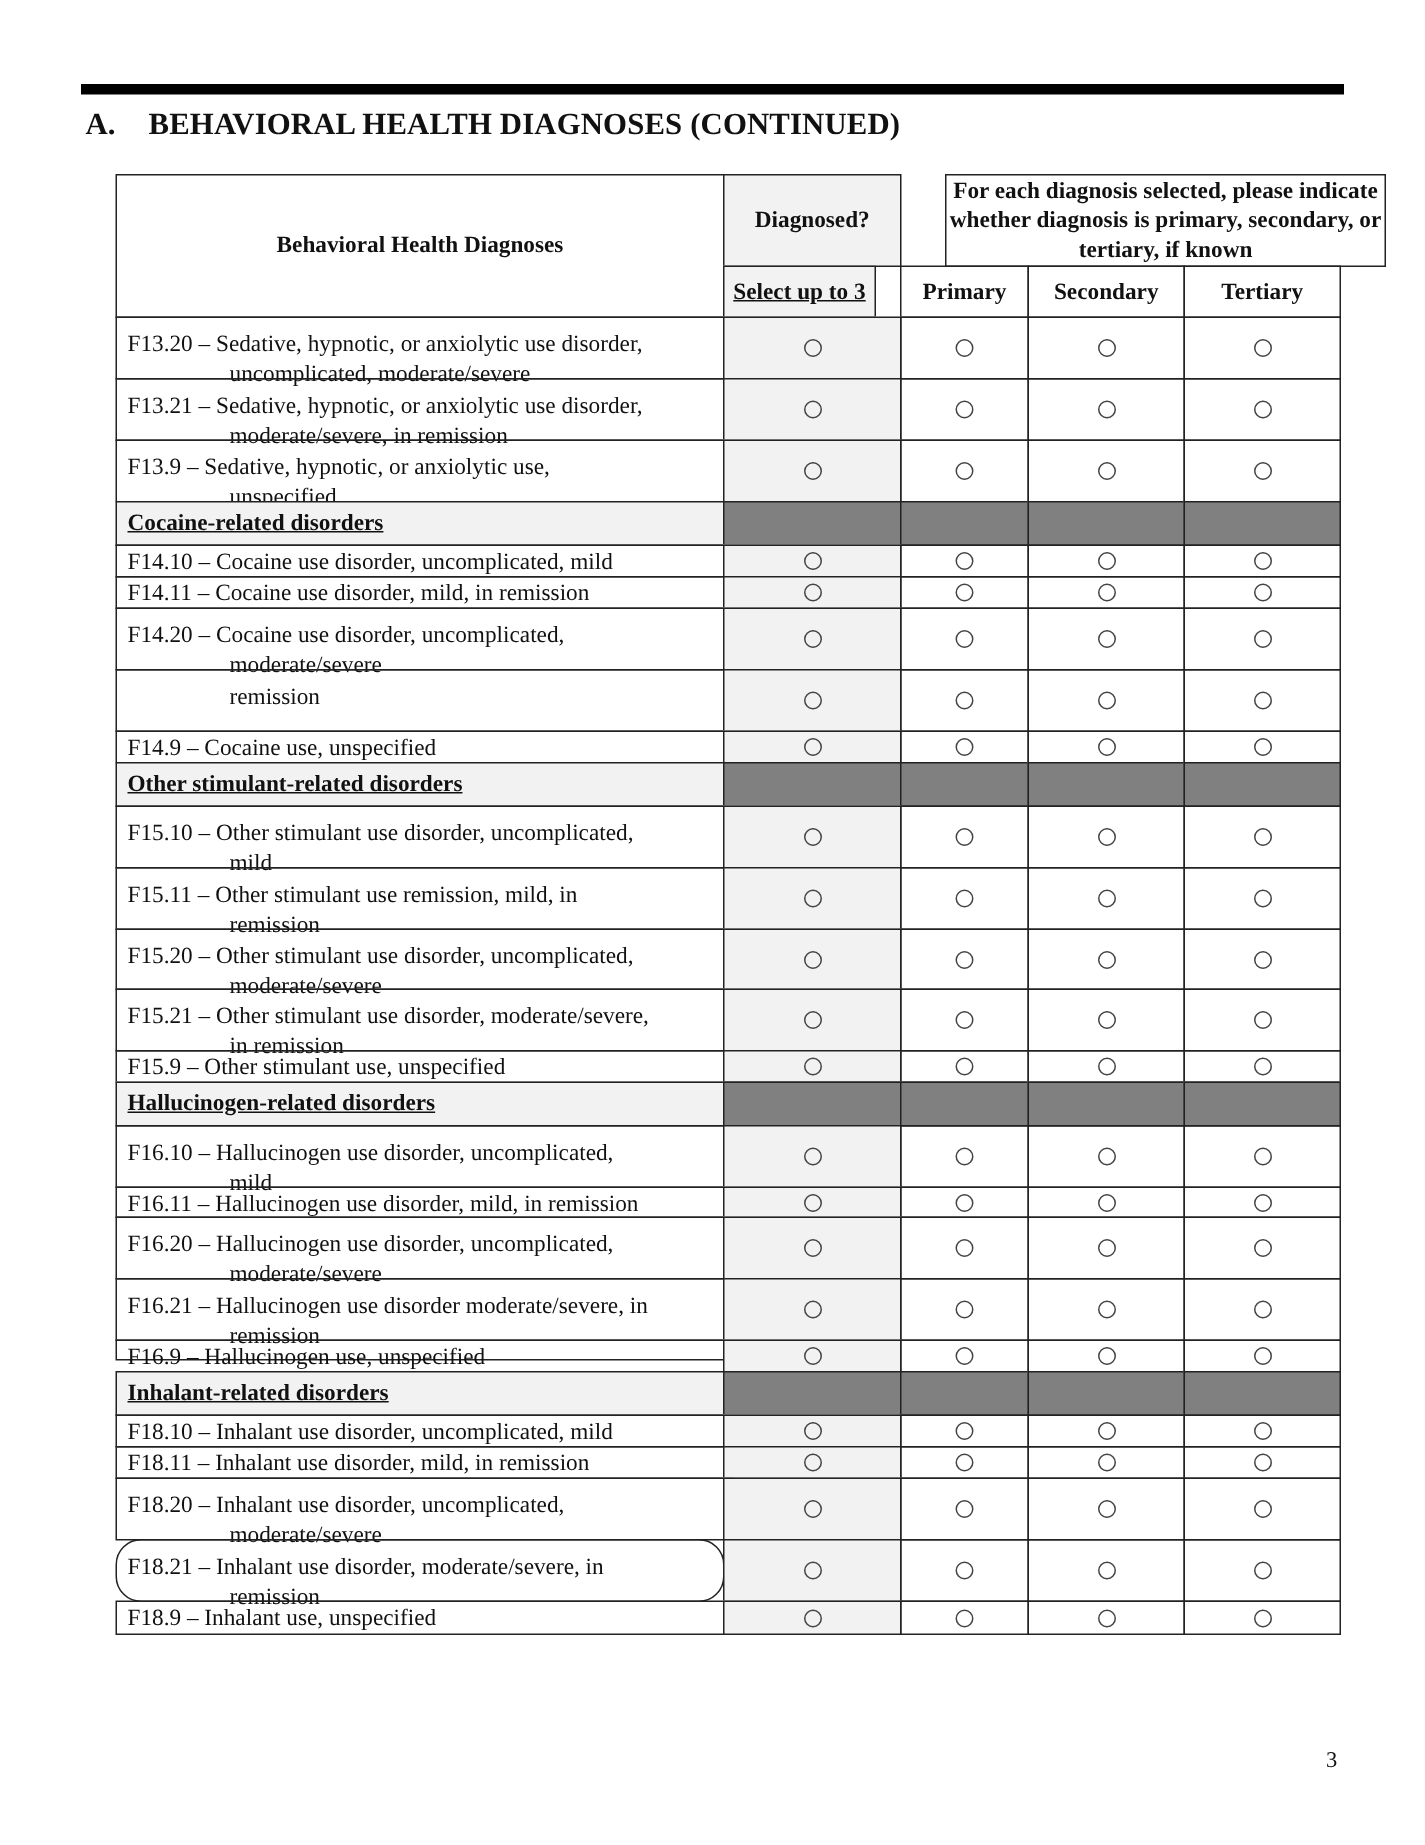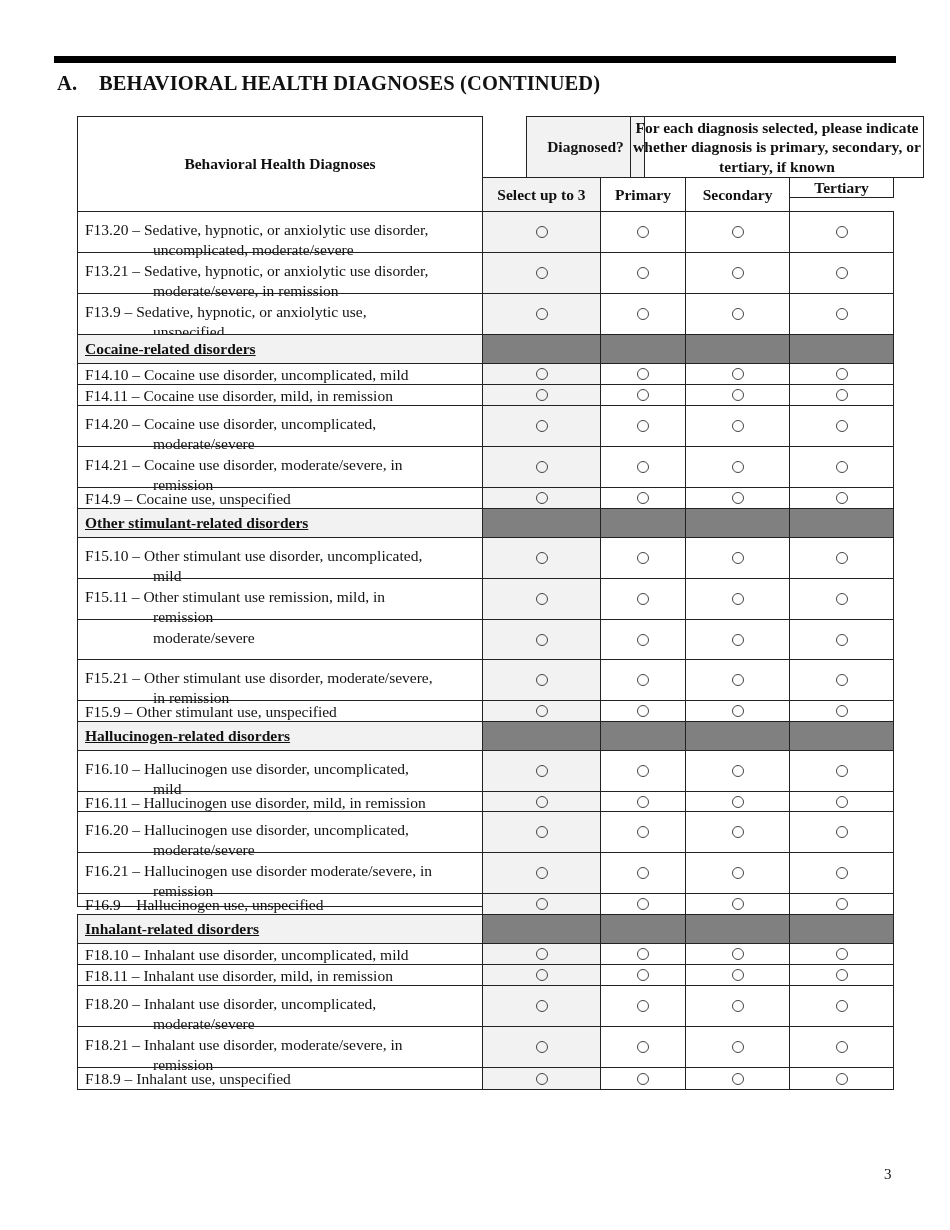--- a/index.html
+++ b/index.html
@@ -24,26 +24,26 @@
   </style>
 </head>
 <body>
 
 <div class="topbar"></div>
 <div class="title"><span class="letter">A.</span><span>BEHAVIORAL HEALTH DIAGNOSES (CONTINUED)</span></div>
 
 <div class="table" id="dx-table">
 
   <div class="cell hdr" style="left:0;top:0;width:406px;height:96px;">Behavioral Health Diagnoses</div>
-  <div class="cell hdr diag" style="left:405px;top:0;width:119px;height:62px;margin-left:44px;">Diagnosed?</div>
+  <div class="cell hdr diag" style="left:405px;top:0;width:119px;height:62px;">Diagnosed?</div>
   <div class="cell hdr" style="left:553px;top:0;width:294px;height:62px;padding:0 2px;">For each diagnosis selected, please indicate whether diagnosis is primary, secondary, or tertiary, if known</div>
-  <div class="cell hdr diag" style="left:405px;top:61px;width:119px;height:35px;">Select up to 3</div>
+  <div class="cell hdr diag" style="left:405px;top:61px;width:102px;height:35px;text-decoration:underline;">Select up to 3</div>
   <div class="cell hdr" style="left:523px;top:61px;width:86px;height:35px;">Primary</div>
   <div class="cell hdr" style="left:608px;top:61px;width:105px;height:35px;">Secondary</div>
-  <div class="cell hdr" style="left:712px;top:61px;width:105px;height:21px;">Tertiary</div>
+  <div class="cell hdr" style="left:712px;top:61px;width:105px;height:35px;">Tertiary</div>
   <div id="rows">
       <div class="cell lbl" style="left: 0px; top: 95px; width: 406px; height: 42px;">
         <span class="first">F13.20 – Sedative, hypnotic, or anxiolytic use disorder,</span>
         <span class="cont">uncomplicated, moderate/severe</span>
       </div>
       <div class="cell radiocell diag" style="left: 405px; top: 95px; width: 119px; height: 42px;">
         <span class="radio" role="radio"></span>
       </div>
       <div class="cell radiocell" style="left: 523px; top: 95px; width: 86px; height: 42px;">
         <span class="radio" role="radio"></span>
@@ -131,21 +131,20 @@
       <div class="cell radiocell" style="left: 523px; top: 289px; width: 86px; height: 42px;">
         <span class="radio" role="radio"></span>
       </div>
       <div class="cell radiocell" style="left: 608px; top: 289px; width: 105px; height: 42px;">
         <span class="radio" role="radio"></span>
       </div>
       <div class="cell radiocell" style="left: 712px; top: 289px; width: 105px; height: 42px;">
         <span class="radio" role="radio"></span>
       </div>
       <div class="cell lbl" style="left: 0px; top: 330px; width: 406px; height: 42px;">
-        <span class="first">F14.21 – Cocaine use disorder, moderate/severe, in</span>
         <span class="cont">remission</span>
       </div>
       <div class="cell radiocell diag" style="left: 405px; top: 330px; width: 119px; height: 42px;">
         <span class="radio" role="radio"></span>
       </div>
       <div class="cell radiocell" style="left: 523px; top: 330px; width: 86px; height: 42px;">
         <span class="radio" role="radio"></span>
       </div>
       <div class="cell radiocell" style="left: 608px; top: 330px; width: 105px; height: 42px;">
         <span class="radio" role="radio"></span>
@@ -199,20 +198,21 @@
       <div class="cell radiocell" style="left: 523px; top: 462px; width: 86px; height: 42px;">
         <span class="radio" role="radio"></span>
       </div>
       <div class="cell radiocell" style="left: 608px; top: 462px; width: 105px; height: 42px;">
         <span class="radio" role="radio"></span>
       </div>
       <div class="cell radiocell" style="left: 712px; top: 462px; width: 105px; height: 42px;">
         <span class="radio" role="radio"></span>
       </div>
       <div class="cell lbl" style="left: 0px; top: 503px; width: 406px; height: 41px;">
+        <span class="first">F15.20 – Other stimulant use disorder, uncomplicated,</span>
         <span class="cont">moderate/severe</span>
       </div>
       <div class="cell radiocell diag" style="left: 405px; top: 503px; width: 119px; height: 41px;">
         <span class="radio" role="radio"></span>
       </div>
       <div class="cell radiocell" style="left: 523px; top: 503px; width: 86px; height: 41px;">
         <span class="radio" role="radio"></span>
       </div>
       <div class="cell radiocell" style="left: 608px; top: 503px; width: 105px; height: 41px;">
         <span class="radio" role="radio"></span>
@@ -378,21 +378,21 @@
       </div>
       <div class="cell radiocell" style="left: 523px; top: 869px; width: 86px; height: 42px;">
         <span class="radio" role="radio"></span>
       </div>
       <div class="cell radiocell" style="left: 608px; top: 869px; width: 105px; height: 42px;">
         <span class="radio" role="radio"></span>
       </div>
       <div class="cell radiocell" style="left: 712px; top: 869px; width: 105px; height: 42px;">
         <span class="radio" role="radio"></span>
       </div>
-      <div class="cell lbl" style="left: 0px; top: 910px; width: 406px; height: 42px;">
+      <div class="cell lbl" style="left: 0px; top: 910px; width: 406px; height: 42px; border-radius: 17px;">
         <span class="first">F18.21 – Inhalant use disorder, moderate/severe, in</span>
         <span class="cont">remission</span>
       </div>
       <div class="cell radiocell diag" style="left: 405px; top: 910px; width: 119px; height: 42px;">
         <span class="radio" role="radio"></span>
       </div>
       <div class="cell radiocell" style="left: 523px; top: 910px; width: 86px; height: 42px;">
         <span class="radio" role="radio"></span>
       </div>
       <div class="cell radiocell" style="left: 608px; top: 910px; width: 105px; height: 42px;">

